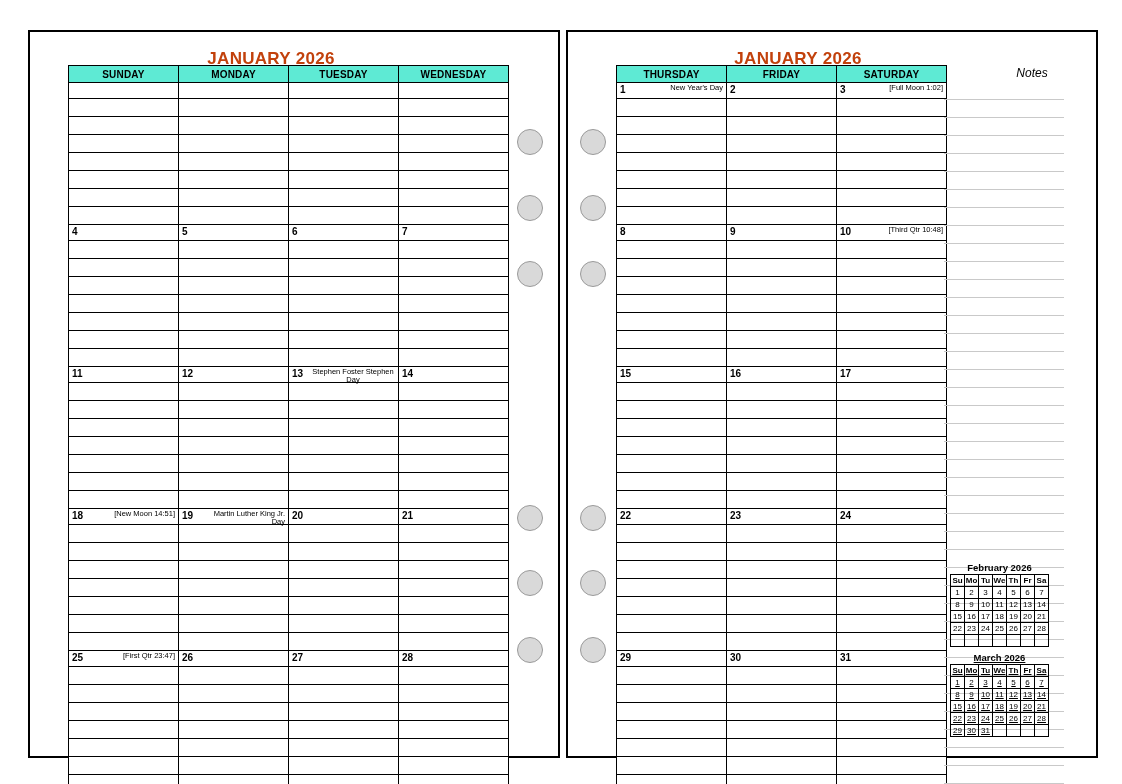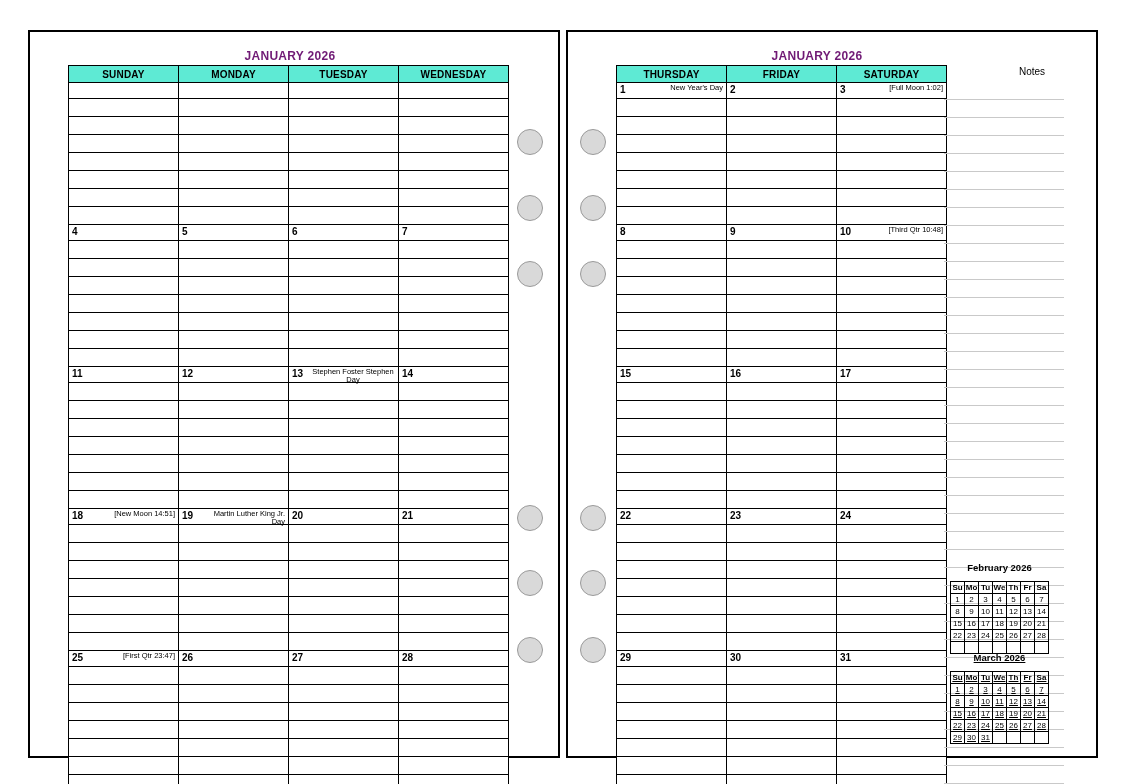--- a/index.html
+++ b/index.html
@@ -4,45 +4,45 @@
 <style>
   html,body{margin:0;padding:0;background:#ffffff;}
   body{font-family:"Liberation Sans", sans-serif; -webkit-font-smoothing:antialiased;}
   #page{position:relative;width:1122px;height:784px;background:#ffffff;overflow:hidden;}
 
   
   .sheet{position:absolute;border:2px solid #000;background:#fff;}
   #left-sheet{left:28px;top:30px;width:528px;height:724px;}
   #right-sheet{left:566px;top:30px;width:528px;height:724px;}
 
-  .page-title{position:absolute;text-align:center;font-weight:bold;font-size:12px;letter-spacing:0.3px;color:#701a75;padding-left:19px;}
+  .page-title{position:absolute;text-align:center;font-weight:bold;font-size:17px;letter-spacing:0.3px;color:#c2410c;}
 
   
   table.cal{border-collapse:collapse;position:absolute;table-layout:fixed;}
   table.cal td, table.cal th{border:1px solid #000;padding:0;margin:0;}
   th.dayhead{font-size:10px;font-weight:bold;text-align:center;height:16px;letter-spacing:0.2px;background:#5eead4;}
   td.daycell{vertical-align:top;background:#fff;position:relative;}
   td.rule{border-left:1px solid #000;border-right:1px solid #000;border-top:none;border-bottom:1px solid #c9c9c9;height:17px;background:#fff;}
   td.rule.last{border-bottom:1px solid #000;}
   .dnum{font-size:10px;font-weight:bold;position:absolute;left:3px;top:1px;}
   .dnote{position:absolute;right:3px;top:1px;left:22px;font-size:7.5px;text-align:right;line-height:1.1;}
   .dnote.ctr{text-align:center;}
   td.headerrow{height:15px;border-bottom:1px solid #000;}
 
   
-  .notes-title{position:absolute;font-size:10px;color:#000;}
+  .notes-title{position:absolute;font-size:12px;color:#000;font-style:italic;}
   .notes-lines{position:absolute;}
   .nline{border-bottom:1px solid #c9c9c9;height:17px;}
 
   
   .hole{position:absolute;width:24px;height:24px;border-radius:50%;background:#d9d9d9;border:1px solid #9a9a9a;}
 
   
   .mini{position:absolute;}
-  .mini .mtitle{text-align:center;font-size:9.5px;font-weight:bold;margin-bottom:8px;}
+  .mini .mtitle{text-align:center;font-size:9.5px;font-weight:bold;margin-bottom:1px;}
   table.mini-tbl{border-collapse:collapse;table-layout:fixed;}
   table.mini-tbl th, table.mini-tbl td{border:1px solid #000;width:13px;height:11px;font-size:8px;text-align:center;padding:0;line-height:11px;}
   table.mini-tbl th{font-weight:bold;}
   table.mini-tbl td.empty{color:transparent;}
 </style>
 </head>
 <body>
 
 <div id="page">
 

